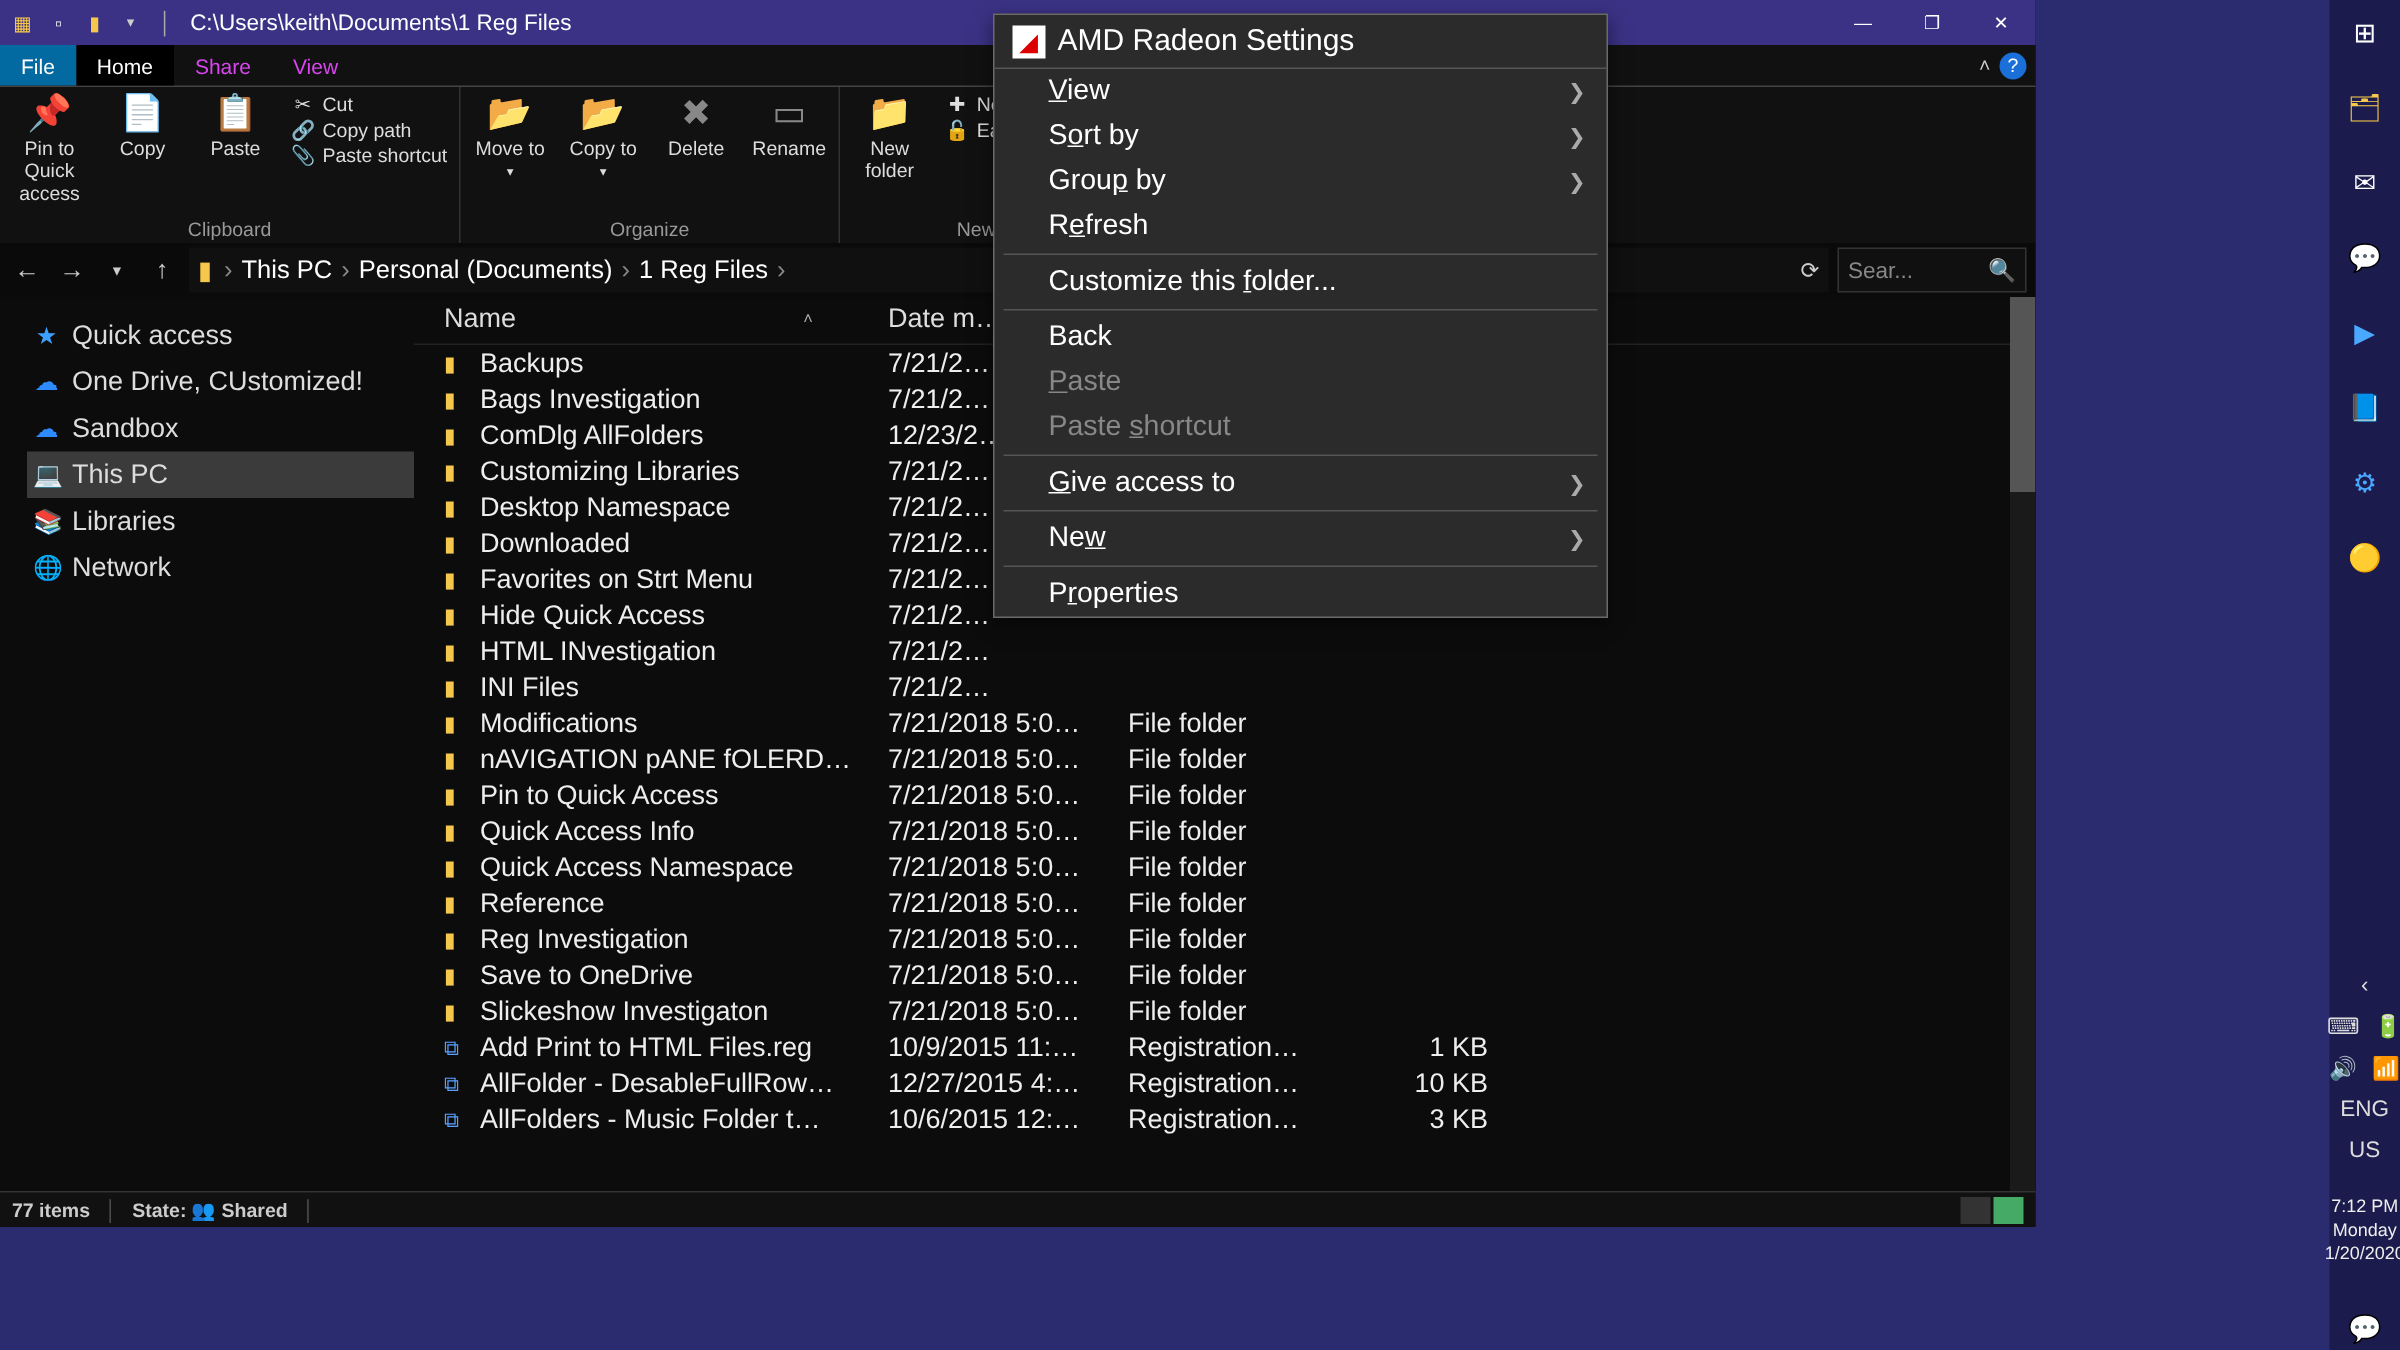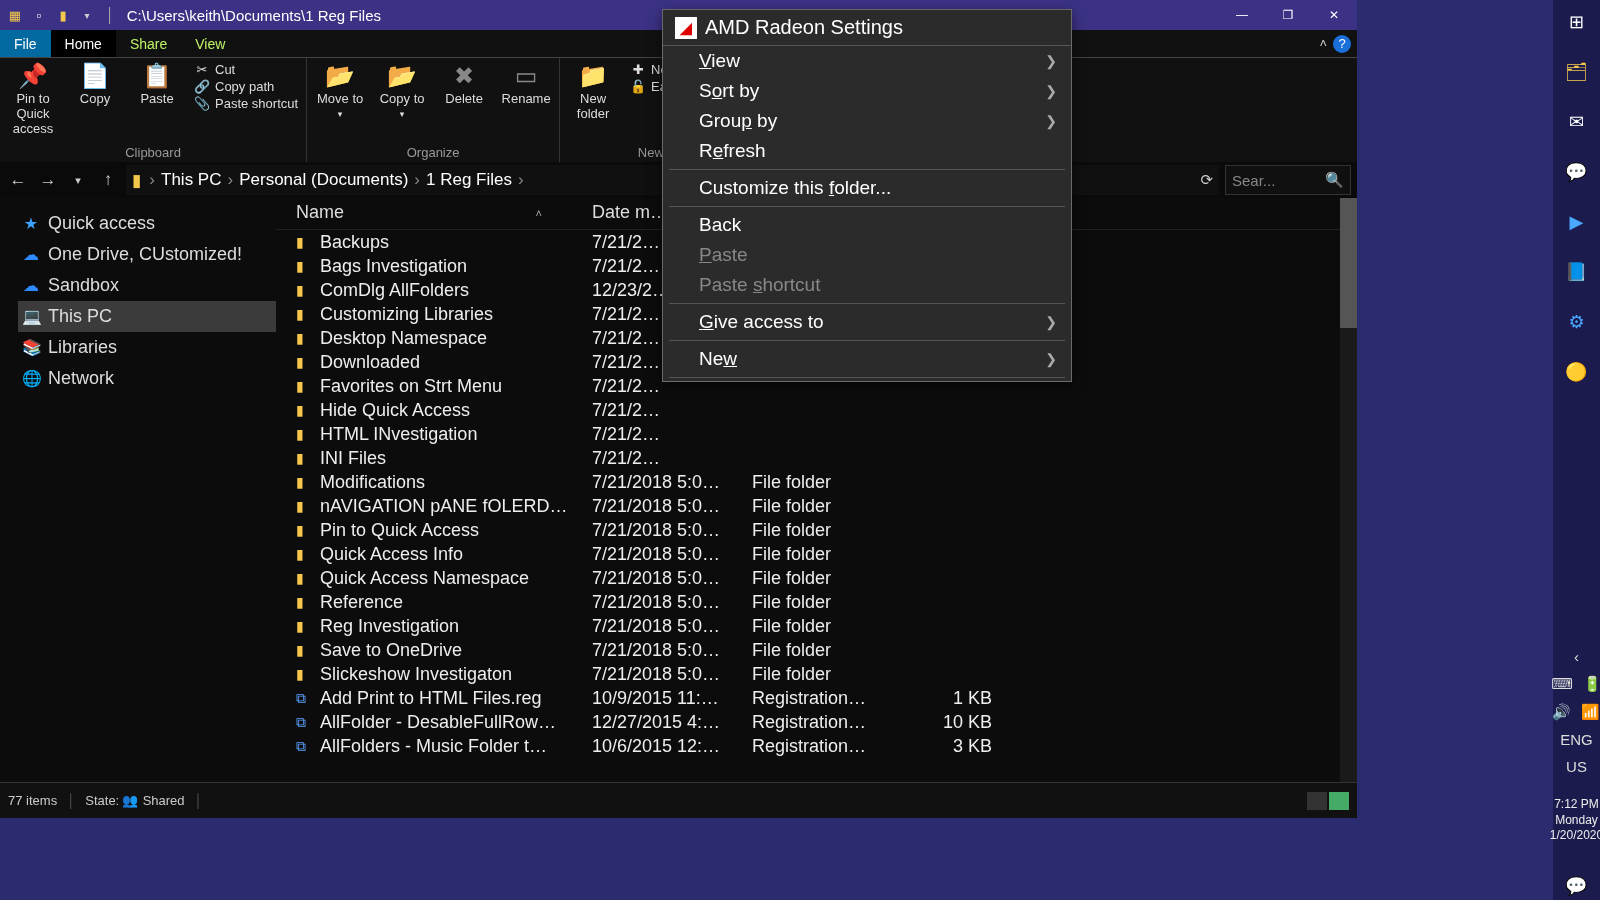--- a/index.html
+++ b/index.html
@@ -10,21 +10,21 @@
   .titlebar { height:30px; background:#3b3285; display:flex; align-items:center; color:#fff; font-size:14px; }
   .tb-icons { display:flex; gap:6px; padding-left:6px; align-items:center; }
   .tb-ico { width:18px; height:18px; display:flex; align-items:center; justify-content:center; font-size:13px; }
   .tb-sep { color:#aaa; margin:0 4px; }
   .tb-title { margin-left:8px; font-size:15px; }
   .wbtns { margin-left:auto; display:flex; }
   .wbtn { width:46px; height:30px; display:flex; align-items:center; justify-content:center; color:#fff; font-size:12px; }
 
   
   .tabs { height:28px; background:#111; display:flex; align-items:stretch; border-bottom:1px solid #444; position:relative; }
-  .tab { padding:4px 14px; color:#bef264; font-size:14px; display:flex; align-items:center; }
+  .tab { padding:4px 14px; color:#d946ef; font-size:14px; display:flex; align-items:center; }
   .tab.file { background:#0369a1; color:#fff; }
   .tab.active { background:#000; color:#fff; }
   .tab-right { margin-left:auto; display:flex; align-items:center; gap:6px; padding-right:6px; }
   .help { width:18px; height:18px; border-radius:9px; background:#1a6fd8; color:#fff; font-size:13px; display:flex; align-items:center; justify-content:center; }
 
   
   .ribbon { height:104px; background:#111; display:flex; color:#ddd; font-size:13px; }
   .group { border-right:1px solid #333; display:flex; flex-direction:column; }
   .group-btns { display:flex; flex:1; align-items:flex-start; padding:2px 4px; gap:4px; }
   .group-lbl { text-align:center; color:#999; font-size:13px; padding-bottom:2px; }
@@ -61,21 +61,21 @@
   .row .nm { width:272px; white-space:nowrap; overflow:hidden; text-overflow:ellipsis; }
   .row .dt { width:160px; white-space:nowrap; overflow:hidden; text-overflow:ellipsis;}
   .row .tp { width:170px; white-space:nowrap; overflow:hidden; text-overflow:ellipsis;}
   .row .sz { width:70px; text-align:right; }
   .folder-ic { color:#f5c84b; }
   .reg-ic { color:#5aa0ff; }
   .vscroll { position:absolute; right:0; top:0; bottom:0; width:17px; background:#1a1a1a; }
   .vthumb { position:absolute; right:0; top:0; width:17px; height:130px; background:#555;}
 
   
-  .status { height:36px; background:#111; border-top:1px solid #333; display:flex; align-items:center; color:#ccc; font-size:13px; padding:0 8px; gap:10px;}
+  .status { height:24px; background:#111; border-top:1px solid #333; display:flex; align-items:center; color:#ccc; font-size:13px; padding:0 8px; gap:10px;font-weight:bold;}
   .status .sep { color:#555; }
   .viewbtns { margin-left:auto; display:flex; gap:2px; }
   .vbtn { width:20px; height:18px; background:#333; }
 
   
   .ctx { position:absolute; left:662px; top:9px; width:410px; background:#2b2b2b; border:1px solid #6a6a6a; box-shadow:0 4px 12px rgba(0,0,0,.5); color:#fff; }
   .ctx-head { display:flex; align-items:center; gap:8px; padding:6px 12px; font-size:20px; border-bottom:1px solid #555;}
   .ctx-head .aic { width:22px; height:22px; background:#fff; color:#d00; font-size:15px; display:flex; align-items:center; justify-content:center; font-weight:bold;}
   .ctx-item { display:flex; align-items:center; padding:4px 14px 4px 36px; font-size:19px; position:relative;}
   .ctx-item .arrow { margin-left:auto; color:#aaa; font-size:14px;}
@@ -482,20 +482,23 @@
       <div class="ctx-item">
         <span><span class="ul">G</span>ive access to</span>
         <span class="arrow">❯</span>
       </div>
       <div class="ctx-sep"></div>
       <div class="ctx-item">
         <span>Ne<span class="ul">w</span></span>
         <span class="arrow">❯</span>
       </div>
       <div class="ctx-sep"></div>
+      <div class="ctx-item">
+        <span>P<span class="ul">r</span>operties</span>
+      </div>
     </div>
 </div>
 
 <div class="taskbar">
   <div class="tic" style="color:#fff">⊞</div>
   <div class="tic" style="color:#f5c84b">🗂</div>
   <div class="tic">✉</div>
   <div class="tic">💬</div>
   <div class="tic" style="color:#4aa8ff">▶</div>
   <div class="tic">📘</div>

